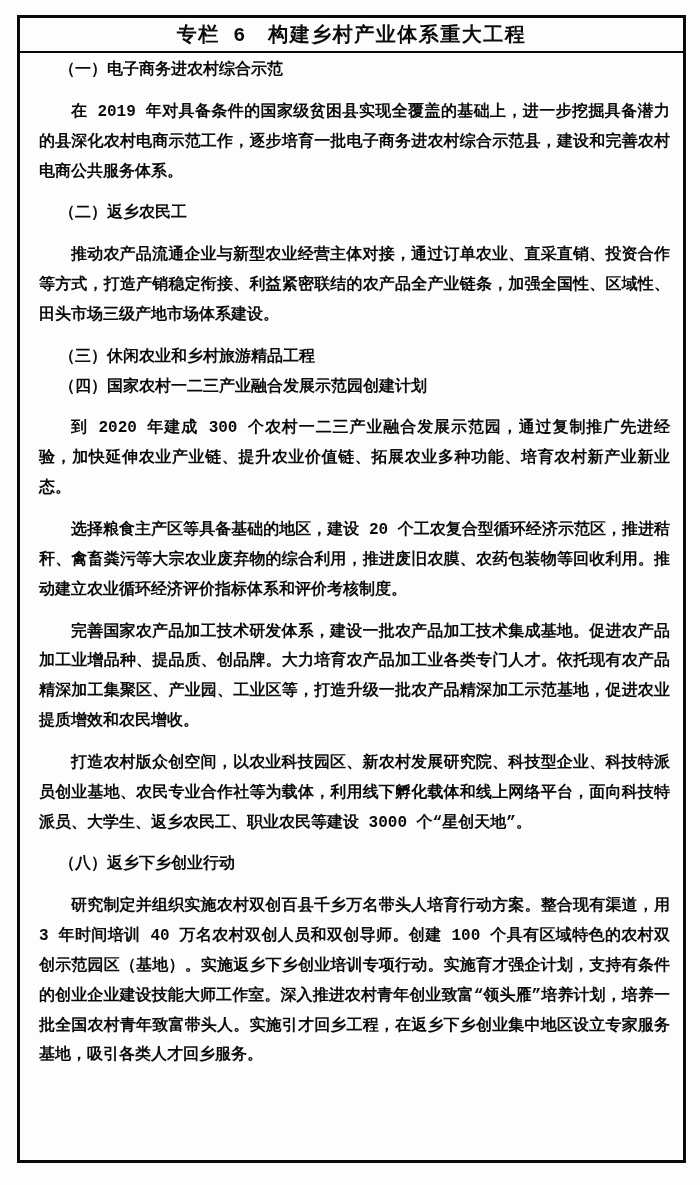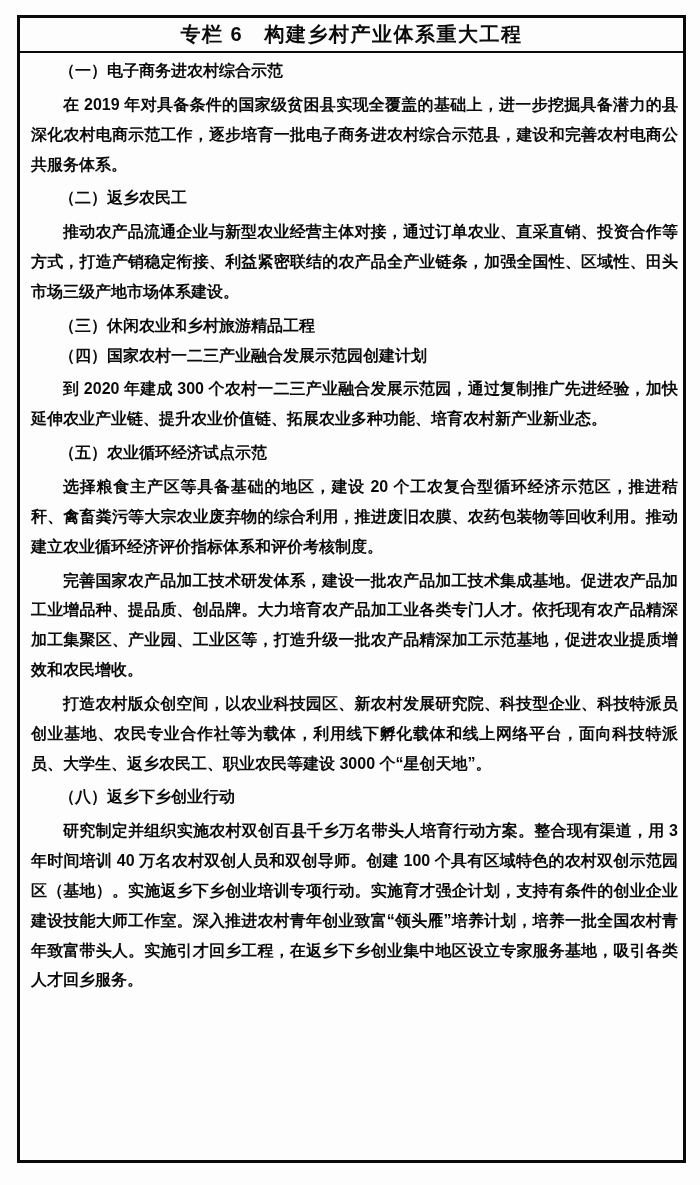--- a/index.html
+++ b/index.html
@@ -5,21 +5,21 @@
   html, body {
     margin: 0;
     padding: 0;
     background: #ffffff;
   }
   .page {
     position: relative;
     width: 700px;
     height: 1185px;
     background: #fdfdfd;
-    font-family: Liberation Sans, sans-serif;
+    font-family: Liberation Mono, monospace;
     color: #0b0b0b;
     overflow: hidden;
   }
   .panel {
     position: absolute;
     left: 17px;
     top: 15px;
     width: 669px;
     height: 1148px;
     border: 3px solid #0a0a0a;
@@ -48,42 +48,41 @@
     text-align: justify;
     text-justify: inter-ideograph;
   }
   .section-heading {
     text-indent: 2em;
     font-weight: bold;
     margin: 0;
   }
   .section-paragraph {
     text-indent: 2em;
-    margin: 4px;
+    margin: 12px;
     font-weight: bold;
   }
 </style>
 </head>
 <body>
 
 <div class="page">
   <div class="panel">
     <div class="panel-title-row">
       <div class="panel-title">专栏 6　构建乡村产业体系重大工程</div>
     </div>
     <div class="panel-body">
 
     <div class="section-heading">（一）电子商务进农村综合示范</div>
         <p class="section-paragraph">在 2019 年对具备条件的国家级贫困县实现全覆盖的基础上，进一步挖掘具备潜力的县深化农村电商示范工作，逐步培育一批电子商务进农村综合示范县，建设和完善农村电商公共服务体系。</p>
         <div class="section-heading">（二）返乡农民工</div>
         <p class="section-paragraph">推动农产品流通企业与新型农业经营主体对接，通过订单农业、直采直销、投资合作等方式，打造产销稳定衔接、利益紧密联结的农产品全产业链条，加强全国性、区域性、田头市场三级产地市场体系建设。</p>
         <div class="section-heading">（三）休闲农业和乡村旅游精品工程</div>
         <div class="section-heading">（四）国家农村一二三产业融合发展示范园创建计划</div>
         <p class="section-paragraph">到 2020 年建成 300 个农村一二三产业融合发展示范园，通过复制推广先进经验，加快延伸农业产业链、提升农业价值链、拓展农业多种功能、培育农村新产业新业态。</p>
-        <div class="section-heading">（五）农业循环经济试点示范</div>
         <p class="section-paragraph">选择粮食主产区等具备基础的地区，建设 20 个工农复合型循环经济示范区，推进秸秆、禽畜粪污等大宗农业废弃物的综合利用，推进废旧农膜、农药包装物等回收利用。推动建立农业循环经济评价指标体系和评价考核制度。</p>
         <p class="section-paragraph">完善国家农产品加工技术研发体系，建设一批农产品加工技术集成基地。促进农产品加工业增品种、提品质、创品牌。大力培育农产品加工业各类专门人才。依托现有农产品精深加工集聚区、产业园、工业区等，打造升级一批农产品精深加工示范基地，促进农业提质增效和农民增收。</p>
         <p class="section-paragraph">打造农村版众创空间，以农业科技园区、新农村发展研究院、科技型企业、科技特派员创业基地、农民专业合作社等为载体，利用线下孵化载体和线上网络平台，面向科技特派员、大学生、返乡农民工、职业农民等建设 3000 个“星创天地”。</p>
         <div class="section-heading">（八）返乡下乡创业行动</div>
         <p class="section-paragraph">研究制定并组织实施农村双创百县千乡万名带头人培育行动方案。整合现有渠道，用 3 年时间培训 40 万名农村双创人员和双创导师。创建 100 个具有区域特色的农村双创示范园区（基地）。实施返乡下乡创业培训专项行动。实施育才强企计划，支持有条件的创业企业建设技能大师工作室。深入推进农村青年创业致富“领头雁”培养计划，培养一批全国农村青年致富带头人。实施引才回乡工程，在返乡下乡创业集中地区设立专家服务基地，吸引各类人才回乡服务。</p>
       </div>
   </div>
 </div>
 
 </body></html>

